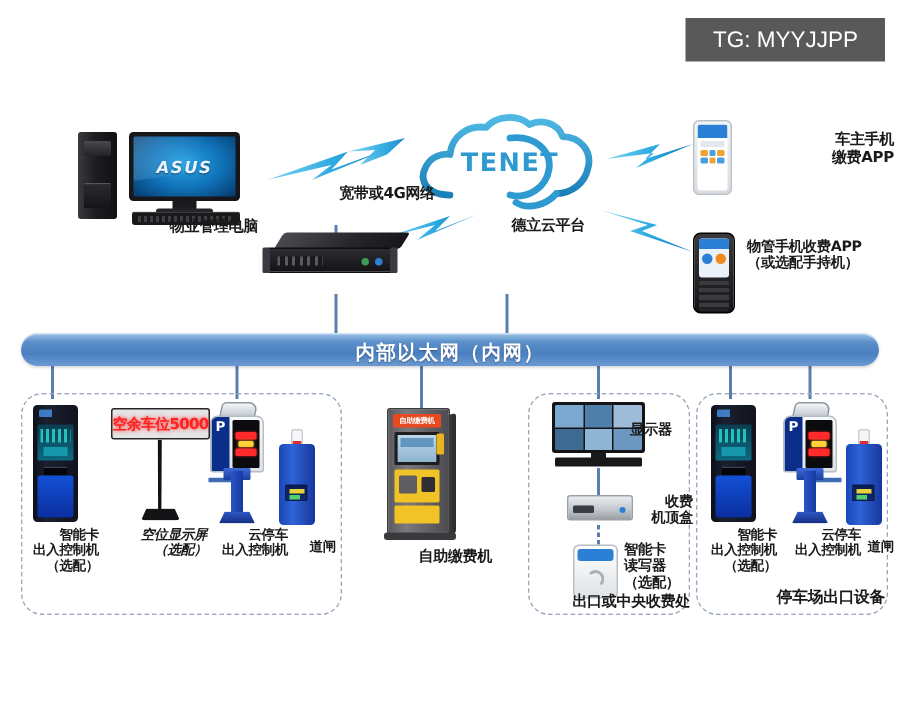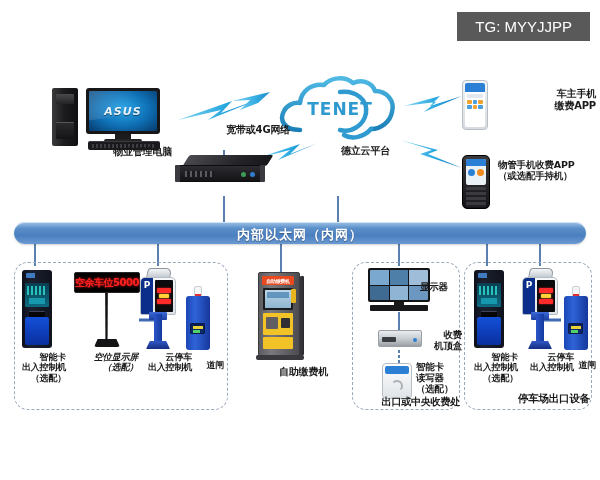--- a/index.html
+++ b/index.html
@@ -103,21 +103,21 @@
      background:#19a6bb;opacity:.8;}
   .kiosk-slot{height:6px;margin:4px 4px 0;background:#05060a;border-radius:1px;
      border-top:1px solid #3c4559;}
   .kiosk-blue{position:absolute;left:3px;right:3px;bottom:3px;height:28px;border-radius:2px;
      background:linear-gradient(180deg,#1350d8,#0a2f9e);}
   .kiosk-logo{position:absolute;left:4px;top:3px;right:4px;height:5px;
      background:linear-gradient(90deg,#4ea3ff 0 40%,transparent 40%);opacity:.7;border-radius:1px;}
 
   
   .ledwrap{position:absolute;width:66px;height:76px;}
-  .led{width:66px;height:21px;background:#000000;border:1.5px solid #262626;border-radius:2px;
+  .led{width:66px;height:21px;background:#e5e5e5;border:1.5px solid #262626;border-radius:2px;
      display:flex;align-items:center;justify-content:center;}
   .led span{color:#ff2020;font-size:10px;font-weight:bold;letter-spacing:-0.5px;
      text-shadow:0 0 3px rgba(255,30,30,.9);}
   .led-pole{position:absolute;left:28px;top:21px;width:9px;height:48px;background:#121214;
      clip-path:polygon(35% 0,65% 0,62% 100%,38% 100%);}
   .led-base{position:absolute;left:20px;top:67px;width:26px;height:8px;background:#141416;
      border-radius:2px 2px 3px 3px;clip-path:polygon(14% 0,86% 0,100% 100%,0 100%);}
 
   
   .post{position:absolute;width:36px;height:82px;}

